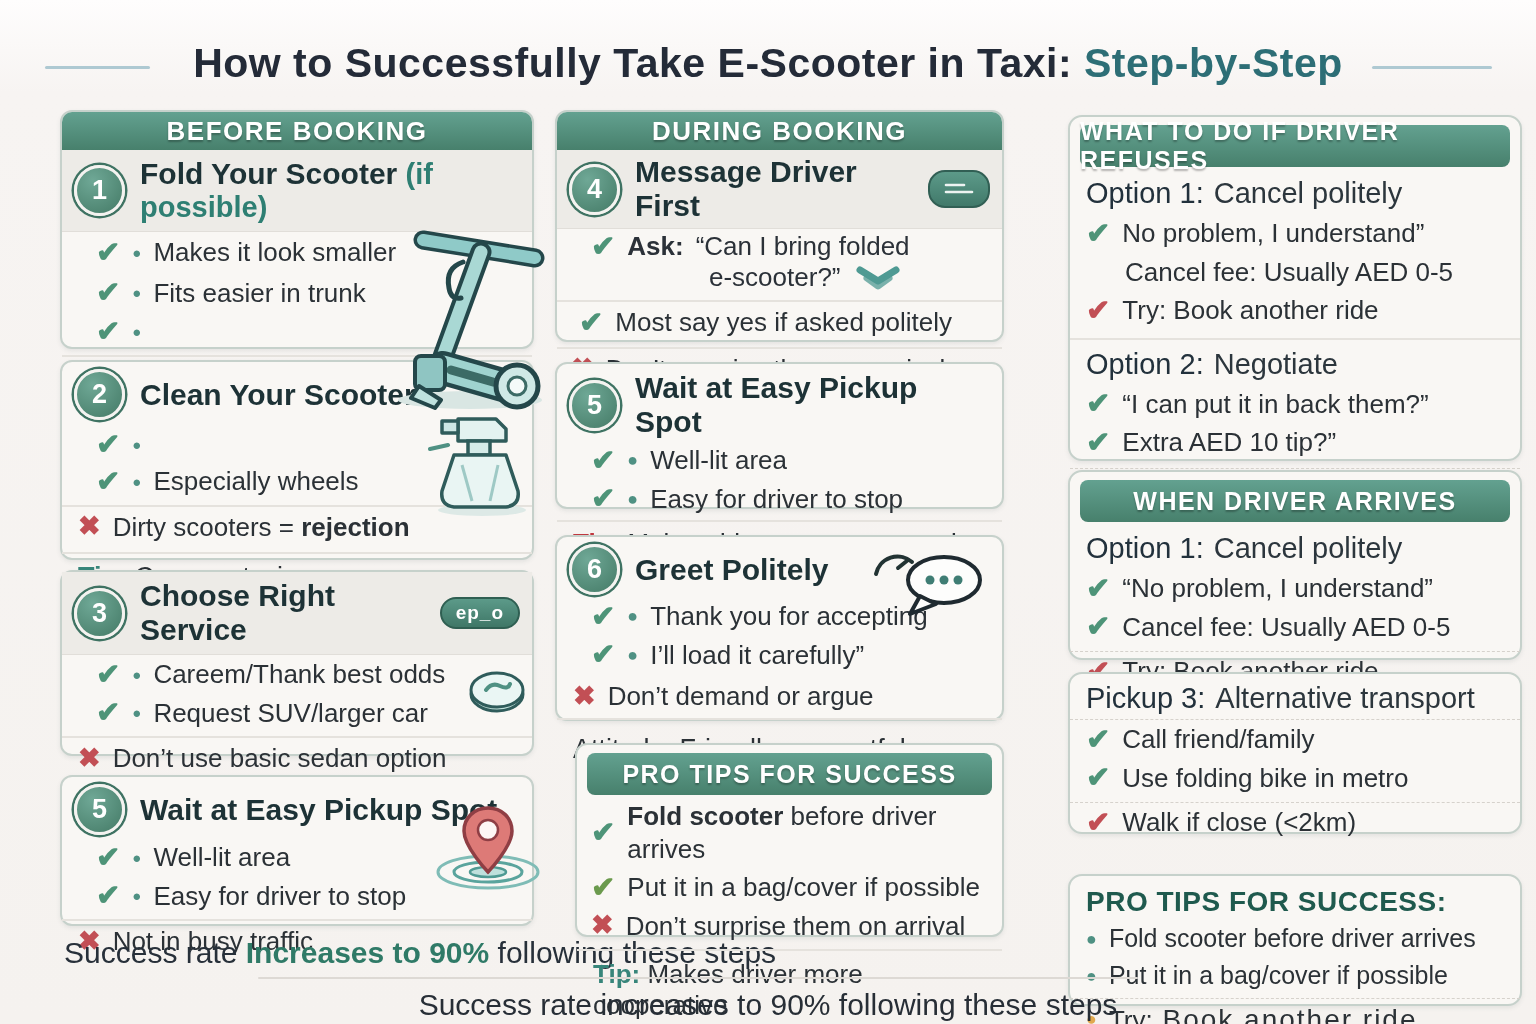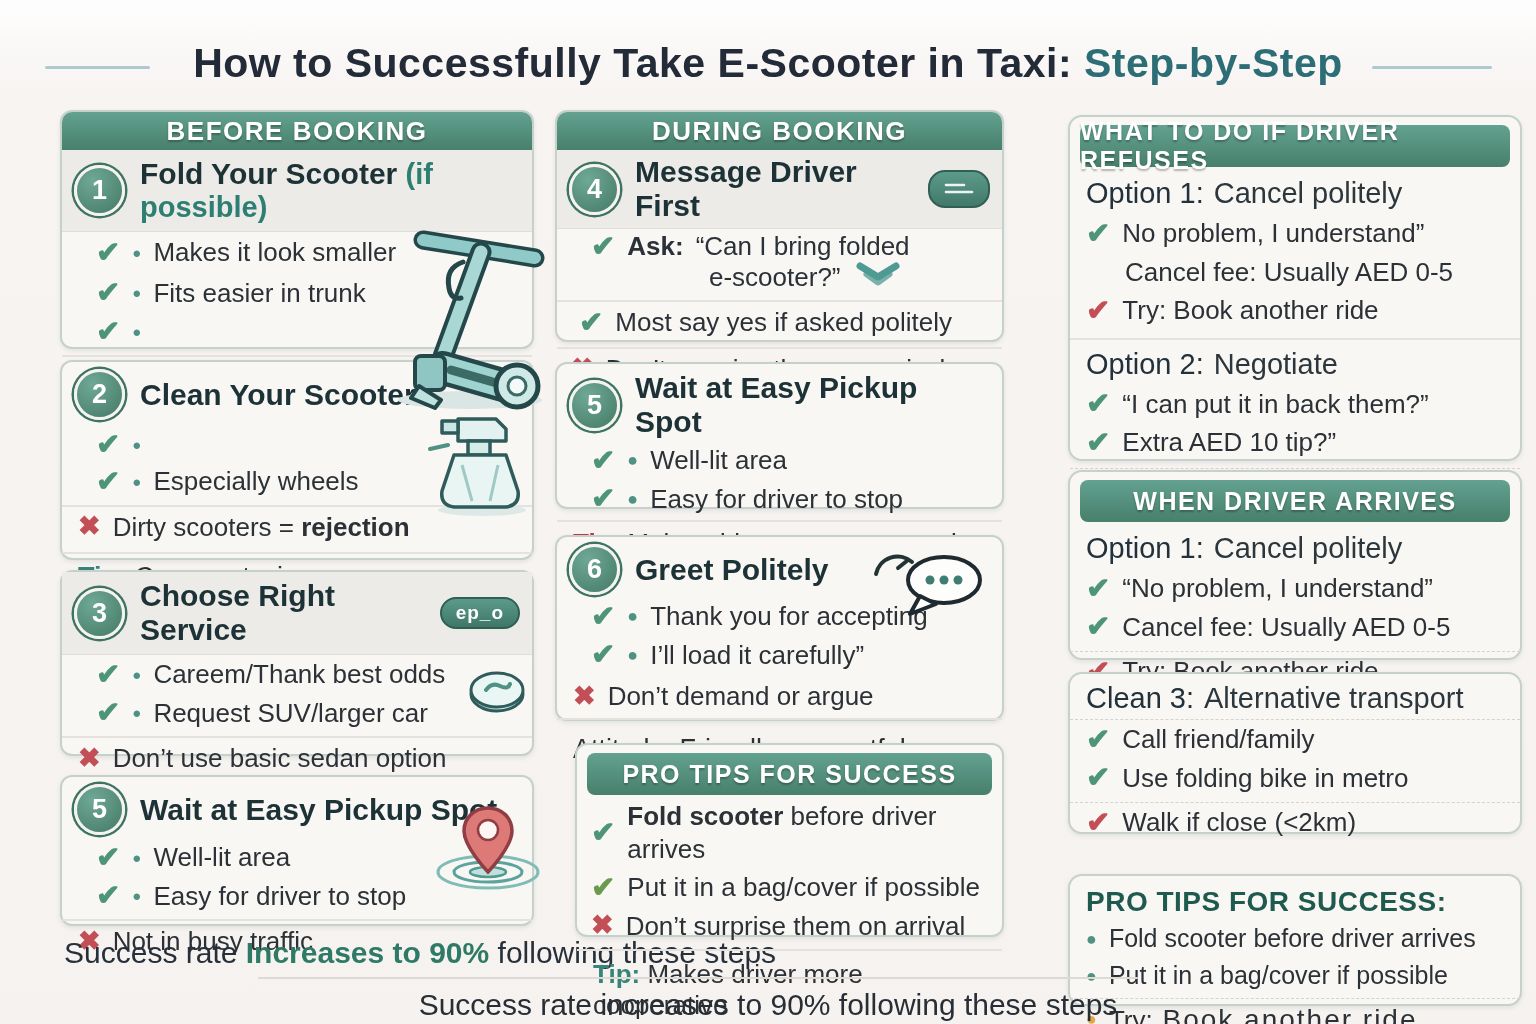--- a/index.html
+++ b/index.html
@@ -59,21 +59,21 @@
   .opt-title{font-size:29px;color:#2c363d;}
 
   .badge-pill{margin-left:auto;background:linear-gradient(180deg,#5c9a89,#3f7767);border:2px solid #2f5f52;
         border-radius:16px;color:#fff;font-size:19px;font-weight:bold;padding:3px 14px;letter-spacing:1px;}
   .chat-pill{margin-left:auto;width:62px;height:34px;border-radius:17px;background:linear-gradient(180deg,#5c9a89,#41796a);
         border:2px solid #315f54;display:flex;align-items:center;justify-content:center;}
   .chat-pill svg{display:block;}
 
   .ask-wrap{padding:2px 14px 2px 34px;}
   .ask-line1{display:flex;align-items:center;gap:12px;font-size:26px;}
-  .ask-line2{display:flex;align-items:flex-start;gap:14px;font-size:26px;padding-left:118px;}
+  .ask-line2{display:flex;align-items:center;gap:14px;font-size:26px;padding-left:118px;}
 
   .illus{position:absolute;z-index:6;}
 
   .success-line{position:absolute;top:936px;left:64px;font-size:30px;color:#27303a;}
   .success-accent{color:#2f7a67;font-weight:bold;}
   .footer-sep{position:absolute;top:977px;left:258px;width:880px;height:2px;background:#ddd9d4;border-radius:2px;}
   .footer-text{position:absolute;top:988px;left:0;width:1536px;text-align:center;font-size:30px;color:#272e36;}
 
   .protips2-header{padding:10px 16px 2px;font-size:28px;font-weight:bold;color:#1f5a4e;letter-spacing:.5px;}
 </style>
@@ -326,21 +326,21 @@
         <span>Cancel fee: Usually AED 0-5</span>
       </div>
     <div class="row tight dotted-top" style="margin-top:5px;padding-left:16px;">
         <span class="redcheck">✔</span>
         <span>Try: Book another ride</span>
       </div>
   </div>
 
   <div class="card col3" style="top:672px;height:158px;">
     <div class="opt-row">
-        <span class="opt-label">Clean 3:</span>
+        <span class="opt-label">Pickup 3:</span>
         <span class="opt-title"> Alternative transport</span>
       </div>
     <div class="row tight dotted-top" style="padding-left:16px;">
         <span class="check">✔</span>
         <span>Call friend/family</span>
       </div>
     <div class="row tight" style="padding-left:16px;">
         <span class="check">✔</span>
         <span>Use folding bike in metro</span>
       </div>

